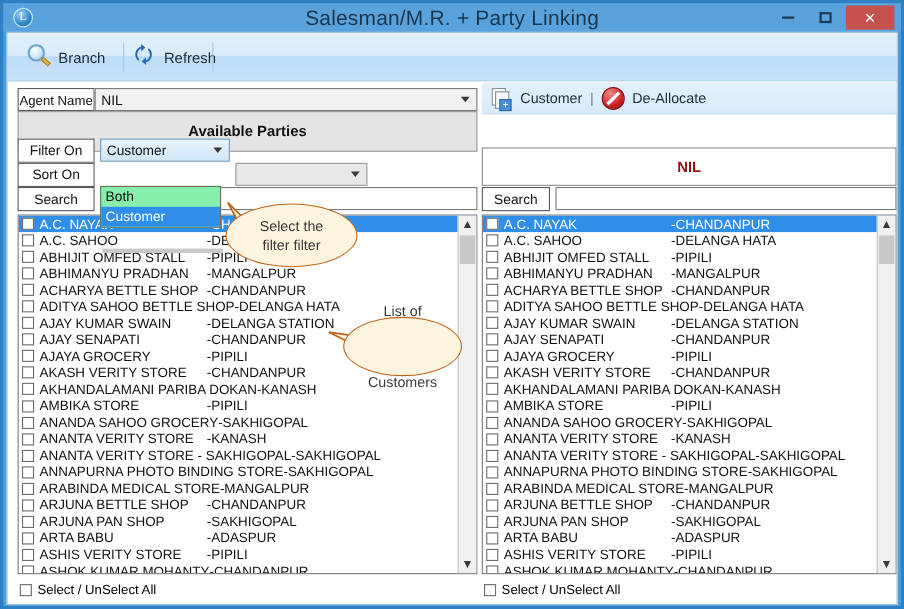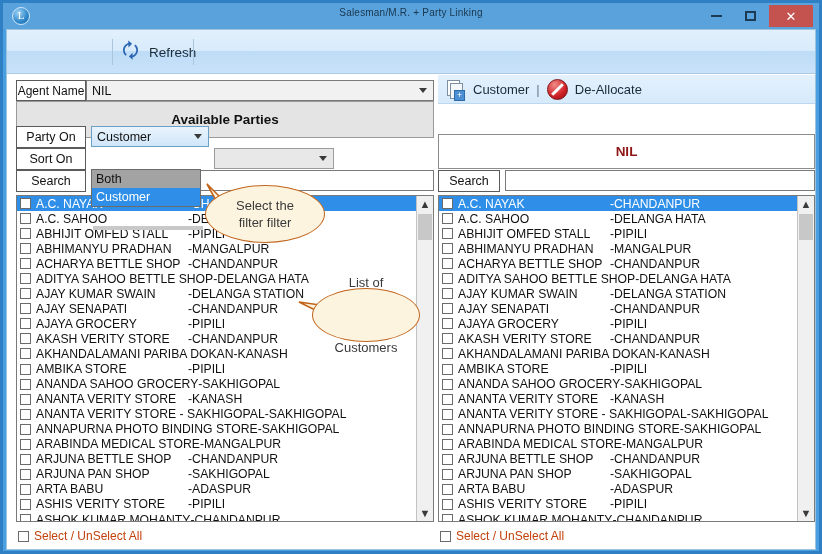--- a/index.html
+++ b/index.html
@@ -25,21 +25,21 @@
     background:radial-gradient(circle at 35% 30%, #9fd4f7 0%, #2d86c9 60%, #1d6aa5 100%);
     border:1px solid #cfe8fa;
     box-sizing:border-box;
   }
   .app-icon:after{
     content:"L";position:absolute;left:0;right:0;top:1px;text-align:center;
     font-size:11px;color:#fff;font-family:"Liberation Serif",serif;
   }
   .title-text{
     position:absolute;left:0;right:0;top:4px;text-align:center;
-    font-size:10px;color:#19364d;letter-spacing:.2px;
+    font-size:19px;color:#19364d;letter-spacing:.2px;
   }
   .win-btn{
     position:absolute;top:2px;height:22px;width:34px;
     display:flex;align-items:center;justify-content:center;
     font-size:12px;color:#1c3a52;
   }
   .btn-min{right:86px;}
   .btn-max{right:52px;}
   .btn-close{right:6px;width:44px;background:#c4534f;color:#fff;font-size:13px;}
   .glyph-min{display:block;width:11px;height:2px;background:#1c3a52;}
@@ -114,21 +114,21 @@
     display:flex;align-items:center;font-size:12.5px;color:#111;padding-left:5px;
   }
   .ctl-combo.dim{background:#e8e8e8;border:1px solid #9b9b9b;color:#555;}
   .ctl-input{
     position:absolute;left:75px;top:0;width:343px;height:21px;box-sizing:border-box;
     background:#fff;border:1px solid #7a7a7a;font-size:12px;padding-left:4px;color:#111;
   }
   
   .dd-open{
     position:absolute;left:84px;top:139px;width:110px;
-    background:#a3a3a3;border:1px solid #6b6b6b;box-sizing:border-box;z-index:40;
+    background:#86efac;border:1px solid #6b6b6b;box-sizing:border-box;z-index:40;
   }
   .dd-item{height:18px;display:flex;align-items:center;padding-left:4px;font-size:12.5px;color:#111;}
   .dd-item.sel{background:#2f8fe8;color:#fff;}
   .dd-shadow{position:absolute;left:86px;top:196px;width:110px;height:4px;background:#c8c8c8;z-index:39;}
   
   .listbox{
     position:absolute;background:#fff;border:1px solid #7a7a7a;box-sizing:border-box;overflow:hidden;
   }
   .lrow{height:15.05px;display:flex;align-items:center;padding-left:3px;white-space:nowrap;}
   .lrow.sel{background:#2f8fe8;}
@@ -143,21 +143,21 @@
     position:absolute;top:0;width:17px;background:#f0f0f0;border-left:1px solid #c3c3c3;box-sizing:border-box;
   }
   .sb-arrow{
     position:absolute;left:0;width:16px;height:16px;display:flex;align-items:center;justify-content:center;
     font-size:11px;color:#3a3a3a;
   }
   .sb-up{top:0;}
   .sb-dn{bottom:0;}
   .sb-thumb{position:absolute;left:1px;width:14px;background:#c8c8c8;}
   
-  .selall{position:absolute;height:18px;display:flex;align-items:center;gap:5px;font-size:12px;color:#c2410c;}
+  .selall{position:absolute;height:18px;display:flex;align-items:center;gap:5px;font-size:12px;color:#000000;}
   .selall .cb{margin-right:0;}
   
   .rtoolbar{
     position:absolute;left:431px;top:45px;width:377px;height:29px;
     background:linear-gradient(180deg,#e4f1fd 0%,#d6eafb 100%);
     border-bottom:1px solid #bcd8ef;box-sizing:border-box;
     display:flex;align-items:center;gap:7px;padding-left:7px;
   }
   .ico-alloc{position:relative;width:21px;height:21px;}
   .ico-alloc .pg{
@@ -210,40 +210,47 @@
       </div>
     <div class="win-btn btn-max">
         <i class="glyph-max"></i>
       </div>
     <div class="win-btn btn-close">✕</div>
   </div>
 
   <div class="client">
 
     <div class="toolbar">
+      <div class="tb-item" style="left:17px;">
+        <span class="ico-branch">
+            <i class="lens"></i>
+            <i class="handle"></i>
+          </span>
+        <span>Branch</span>
+      </div>
       <div class="tb-sep" style="left:105px;"></div>
       <div class="tb-item" style="left:115px;">
         <span class="ico-refresh">🗘</span>
         <span>Refresh</span>
       </div>
       <div class="tb-sep" style="left:186px;"></div>
     </div>
 
     <div class="agent-row">
       <div class="lbl-box agent-lbl">Agent Name</div>
       <div class="agent-combo">
         <span>NIL</span>
         <i class="caret"></i>
       </div>
     </div>
 
     <div class="avail-hdr">Available Parties</div>
 
     <div class="ctl-row" style="top:96px;">
-      <div class="ctl-btn">Party On</div>
+      <div class="ctl-btn">Filter On</div>
       <div class="ctl-combo">
         <span>Customer</span>
         <i class="caret"></i>
       </div>
     </div>
 
     <div class="ctl-row" style="top:118px;">
       <div class="ctl-btn">Sort On</div>
       <div class="ctl-combo dim" style="left:198px;width:120px;">
         <span></span>

